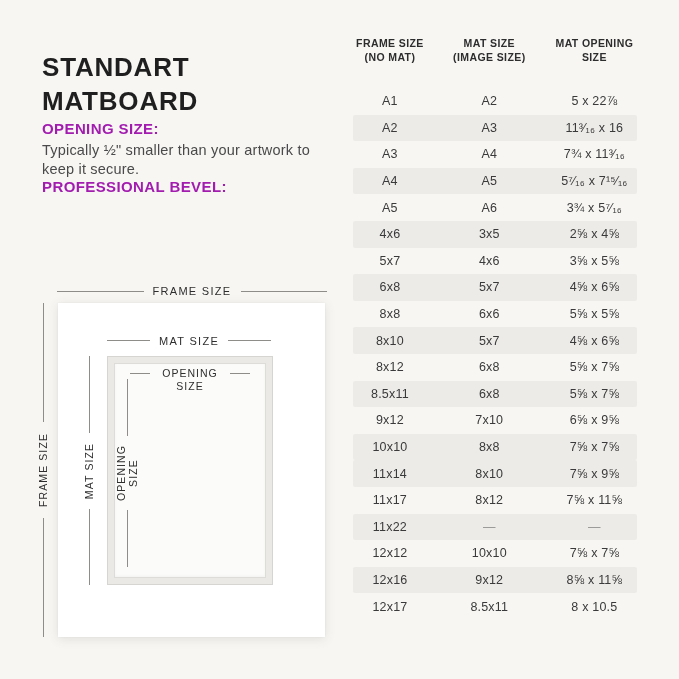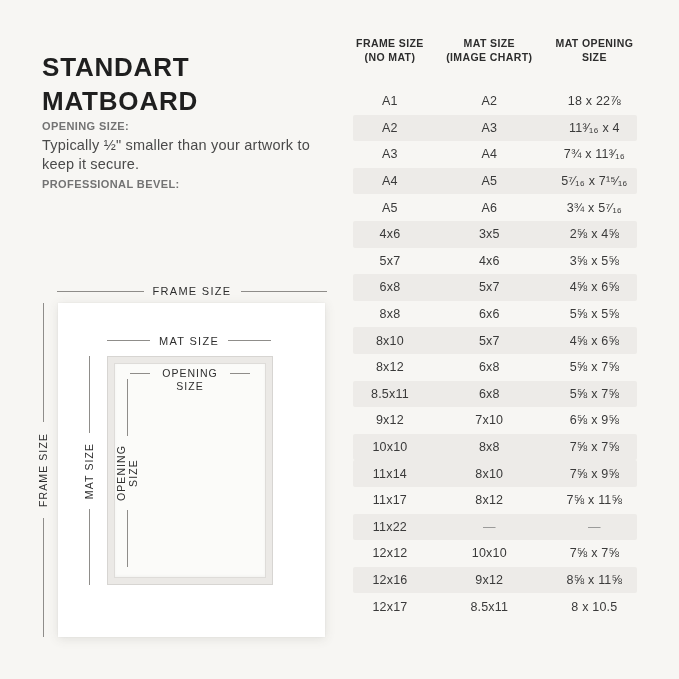--- a/index.html
+++ b/index.html
@@ -10,21 +10,21 @@
     color:#3c3c3c;
   }
   
   .title{
     position:absolute;left:42px;top:33px;width:310px;
     font-size:26px;line-height:34px;font-weight:700;letter-spacing:0.8px;
     color:#1f1f1f;
   }
   .section{position:absolute;left:42px;width:302px;}
   .section .heading{
-    font-size:11px;font-weight:700;letter-spacing:0.4px;color:#737373;
+    font-size:15px;font-weight:700;letter-spacing:0.4px;color:#a21caf;
     margin:0 0 4px 0;
   }
   .section .body{
     font-size:14.5px;line-height:19px;letter-spacing:0.2px;color:#4a4a4a;
   }
   .section.s1{top:120px;}
   .section.s2{top:178px;}
 
   
   .diagram{position:absolute;left:40px;top:282px;width:292px;height:366px;}
@@ -165,38 +165,38 @@
 
 </div>
 
 <div class="thead">
   <div class="hcol">
     <div>FRAME SIZE</div>
     <div>(NO MAT)</div>
   </div>
   <div class="hcol">
     <div>MAT SIZE</div>
-    <div>(IMAGE CHART)</div>
+    <div>(IMAGE SIZE)</div>
   </div>
   <div class="hcol">
     <div>MAT OPENING</div>
     <div>SIZE</div>
   </div>
 </div>
 
 <div class="size-table">
     <div class="trow">
       <div class="tcell">A1</div>
       <div class="tcell">A2</div>
-      <div class="tcell">18 x 22⅞</div>
+      <div class="tcell">5 x 22⅞</div>
     </div>
     <div class="trow striped">
       <div class="tcell">A2</div>
       <div class="tcell">A3</div>
-      <div class="tcell">11³⁄₁₆ x 4</div>
+      <div class="tcell">11³⁄₁₆ x 16</div>
     </div>
     <div class="trow">
       <div class="tcell">A3</div>
       <div class="tcell">A4</div>
       <div class="tcell">7¾ x 11³⁄₁₆</div>
     </div>
     <div class="trow striped">
       <div class="tcell">A4</div>
       <div class="tcell">A5</div>
       <div class="tcell">5⁷⁄₁₆ x 7¹⁵⁄₁₆</div>

